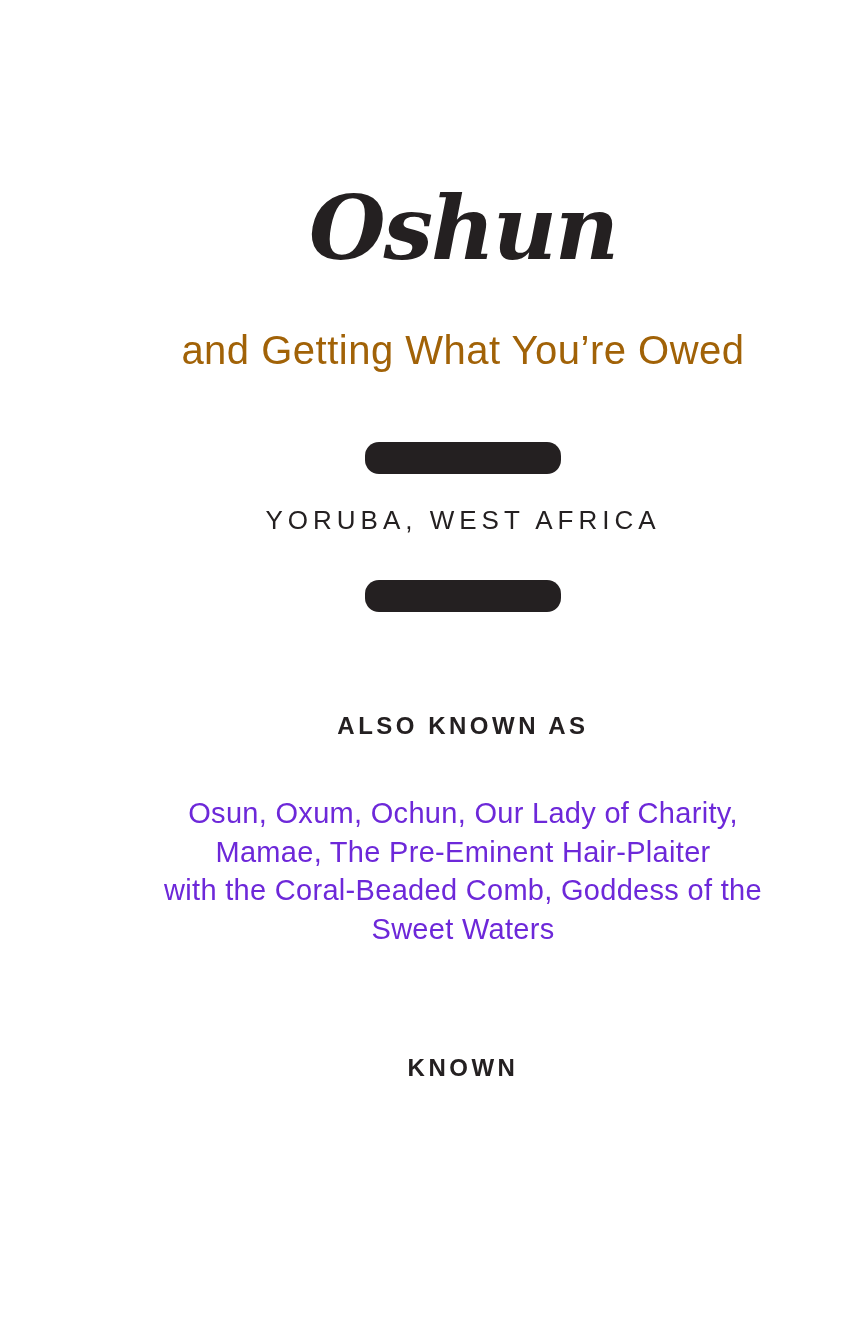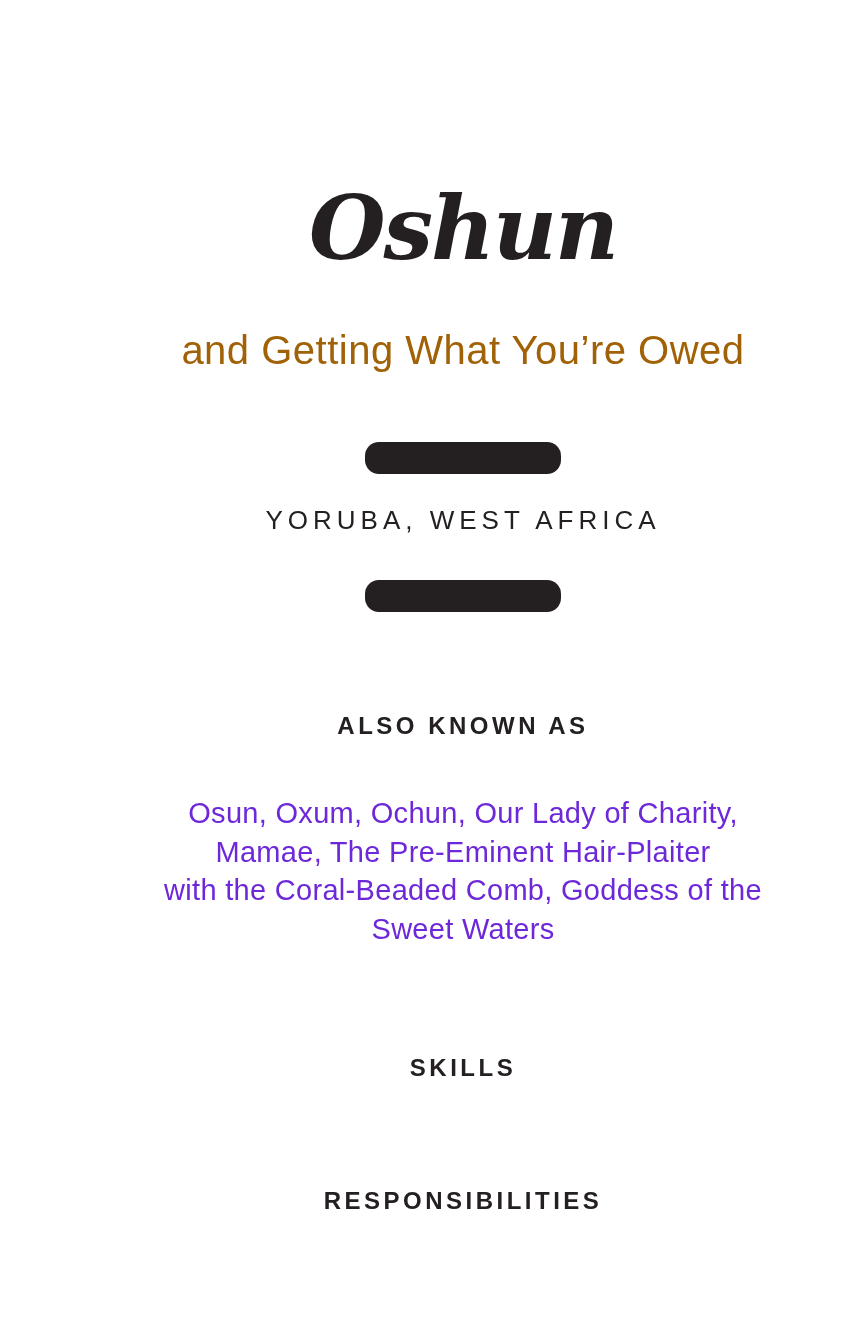--- a/index.html
+++ b/index.html
@@ -86,20 +86,19 @@
 
   <section class="section-aka">
     <h3 class="sec-heading">ALSO KNOWN AS</h3>
     <p class="sec-body">Osun, Oxum, Ochun, Our Lady of Charity,
 Mamae, The Pre-Eminent Hair-Plaiter
 with the Coral-Beaded Comb, Goddess of the
 Sweet Waters</p>
   </section>
 
   <section class="section-skills">
-    <h3 class="sec-heading">SKILLS</h3>
+    <h3 class="sec-heading">KNOWN</h3>
   </section>
 
   <section class="section-responsibilities">
-    <h3 class="sec-heading">RESPONSIBILITIES</h3>
   </section>
 
 </div>
 
 </body></html>

